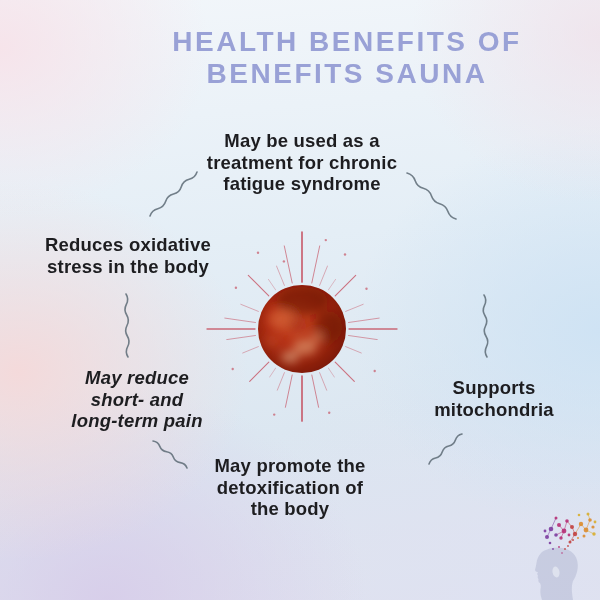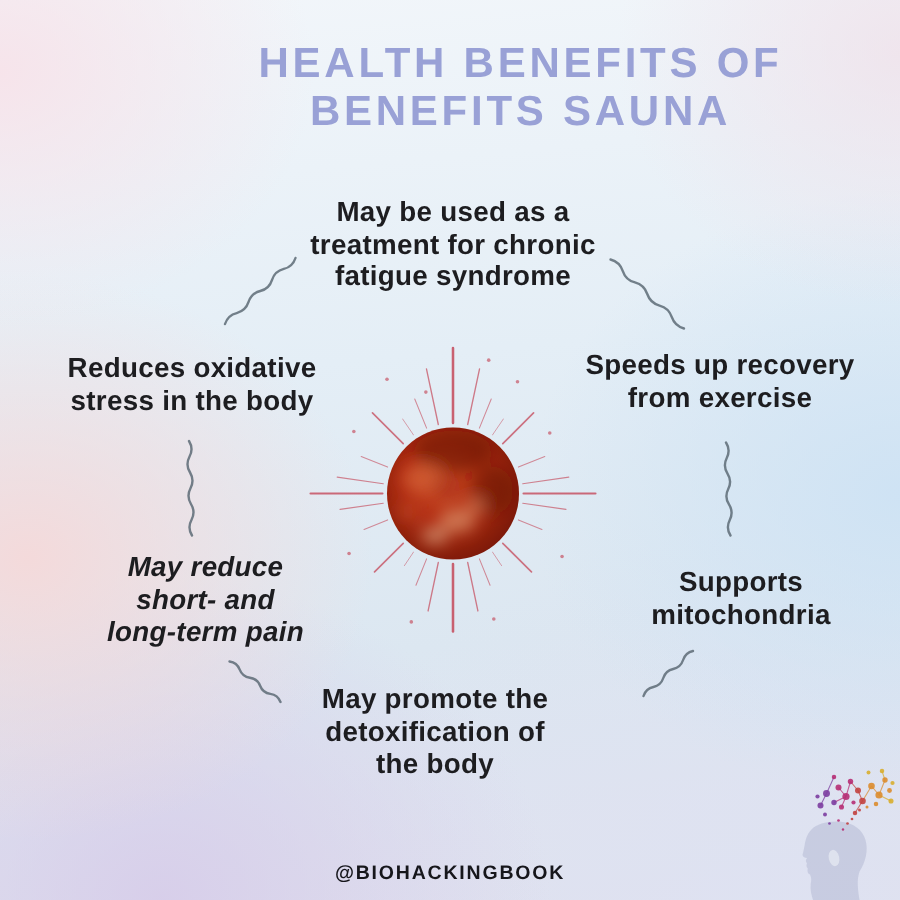--- a/index.html
+++ b/index.html
@@ -126,32 +126,29 @@
       <ellipse cx="115" cy="108" rx="7" ry="5" fill="#e09a6e" opacity=".5"></ellipse>
       <ellipse cx="70" cy="112" rx="8" ry="6" fill="#c3502a" opacity=".5"></ellipse>
     </g>
   </svg>
 
   <div class="benefit b-ul">Reduces oxidative
 stress in the body</div>
   <div class="benefit b-top">May be used as a
 treatment for chronic
 fatigue syndrome</div>
-  <div class="benefit b-ur">Speeds up recovery
-from exercise</div>
   <div class="benefit b-ll">May reduce
 short- and
 long-term pain</div>
   <div class="benefit b-lr">Supports
 mitochondria</div>
   <div class="benefit b-bottom">May promote the
 detoxification of
 the body</div>
 
-  <div class="watermark">@BIOHACKINGBOOK</div>
 
   <svg id="brandlogo" class="layer" width="95" height="95" viewBox="0 0 95 95">
     <path d="M30,65 C30.5,66.5 31.5,67 33,67 C32,68.5 32,69.5 33,70.5 C32.5,71.5 32.5,73 33.5,74
          C33,76 33.5,77.5 35,78 C36,80 36,82 35.5,84 C35,88 36,92 37,95
          L68,95 C67,88 66,82 68,76 C72,70 74,62 72,55 C70,48 64,44 57,43
          C48,42 40,44 36,48 C33,51 32,55 31.5,58 C31,61 30.5,63 30,65 Z" fill="#b4b9d3" opacity="0.55"></path>
     <ellipse cx="51" cy="67" rx="3.5" ry="5.5" fill="#e2e5f0" opacity="0.85" transform="rotate(-12 51 67)"></ellipse>
     <g id="neuraldots">
         <line x1="42" y1="32" x2="46" y2="24" stroke="#7c3da0" stroke-width=".7" opacity=".75"></line>
         <line x1="46" y1="24" x2="51" y2="13" stroke="#7c3da0" stroke-width=".7" opacity=".75"></line>

